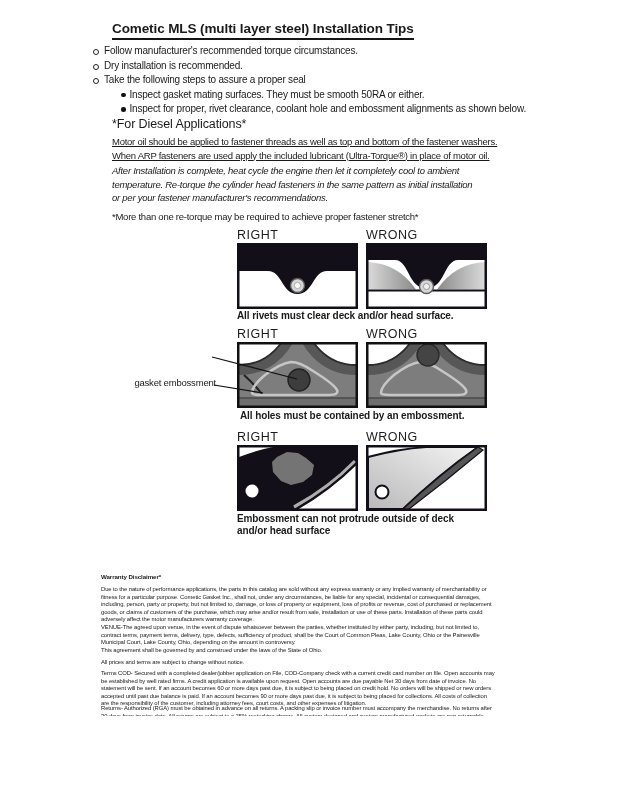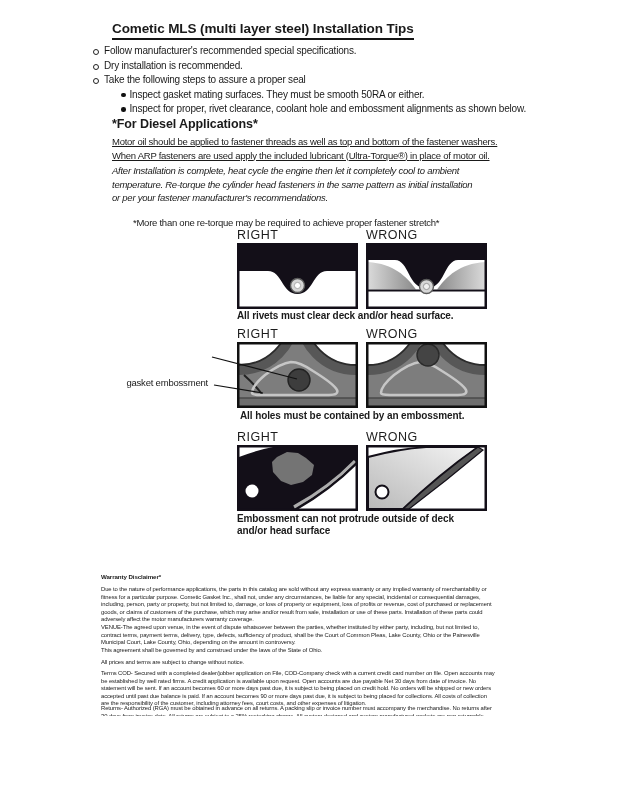--- a/index.html
+++ b/index.html
@@ -13,23 +13,23 @@
     left:112px;top:21px;font-size:13.5px;font-weight:bold;letter-spacing:-0.1px;
     border-bottom:2px solid #151515;padding-bottom:2px;white-space:nowrap;
   }
   
   .bullets{left:93px;top:44px;width:470px;}
   .b{display:flex;align-items:flex-start;font-size:10px;letter-spacing:-0.2px;line-height:14.5px;white-space:nowrap;}
   .b .m1{flex:none;width:4px;height:4px;border:1px solid #222;border-radius:50%;margin:5px 5px 0 0;}
   .b .m2{flex:none;width:4.5px;height:4.5px;background:#111;border-radius:50%;margin:5px 4px 0 0;}
   .b.sub{margin-left:28px;}
   
-  .dheading{left:112px;top:117px;font-size:12.5px;font-weight:bold;letter-spacing:-0.1px;}
+  .dheading{left:112px;top:117px;font-size:12.5px;font-weight:normal;letter-spacing:-0.1px;}
   .para{left:112px;font-size:9.5px;letter-spacing:-0.25px;line-height:13.5px;white-space:pre-line;width:470px;}
-  .p1{top:135px;text-decoration:underline;} .p2{top:164px;font-style:italic;} .pnote{top:216px;margin-left:21px;}
+  .p1{top:135px;text-decoration:underline;} .p2{top:164px;font-style:italic;} .pnote{top:210px;}
   
   .dlabel{width:121px;text-align:left;font-size:12.5px;letter-spacing:0.5px;color:#1c1c1c;white-space:nowrap;}
   .cap{font-size:10px;font-weight:bold;letter-spacing:-0.1px;white-space:pre-line;line-height:11.5px;}
   .sidelabel{width:112px;text-align:right;font-size:9.5px;letter-spacing:-0.2px;line-height:10.8px;white-space:pre-line;}
   .panel{position:absolute;}
   .leader{position:absolute;pointer-events:none;}
   
   .disc{left:101px;width:480px;font-size:5.9px;letter-spacing:-0.1px;line-height:7.5px;white-space:pre-line;color:#222;}
   .dischead{left:101px;top:573px;font-size:6.2px;font-weight:bold;letter-spacing:-0.1px;}
   .dp1{top:586px;} .dp2{top:624px;} .dp3{top:659px;} .dp4{top:670px;} .dp5{top:705px;} .dp6{top:725px;}
@@ -39,21 +39,21 @@
 </head>
 <body>
 
 <div class="page">
 
   <div class="abs title">Cometic MLS (multi layer steel) Installation Tips</div>
 
   <div class="abs bullets">
     <div class="b">
         <span class="m1"></span>
-        <span>Follow manufacturer's recommended special specifications.</span>
+        <span>Follow manufacturer's recommended torque circumstances.</span>
       </div>
     <div class="b">
         <span class="m1"></span>
         <span>Dry installation is recommended.</span>
       </div>
     <div class="b">
         <span class="m1"></span>
         <span>Take the following steps to assure a proper seal</span>
       </div>
     <div class="b sub">
@@ -106,21 +106,21 @@
     <circle cx="60.5" cy="43.5" r="7" fill="#d6d6d6" stroke="#5a5a5a" stroke-width="1.4"></circle>
     <circle cx="60.5" cy="43.5" r="3.1" fill="#efefef" stroke="#888888" stroke-width="0.8"></circle>
     <rect x="1.25" y="1.25" width="118.5" height="63.5" fill="none" stroke="#130f18" stroke-width="2.5"></rect>
   </svg>
 
   <div class="abs cap" style="left:237px;top:310px">All rivets must clear deck and/or head surface.</div>
 
   <div class="abs dlabel" style="left:237px;top:327px">RIGHT</div>
   <div class="abs dlabel" style="left:366px;top:327px">WRONG</div>
 
-  <div class="abs sidelabel" style="left:96px;top:378px">gasket embossment</div>
+  <div class="abs sidelabel" style="left:104px;top:378px">gasket embossment</div>
 
   <svg class="panel" style="left:237px;top:342px" width="121" height="66" viewBox="0 0 121 66">
     <rect x="0" y="0" width="121" height="66" fill="#7d7d7d"></rect>
     <circle cx="2" cy="-28" r="56" fill="none" stroke="#575757" stroke-width="10"></circle>
     <circle cx="119" cy="-28" r="56" fill="none" stroke="#575757" stroke-width="10"></circle>
     <circle cx="2" cy="-28" r="51" fill="#ffffff" stroke="#2b2b2b" stroke-width="1.8"></circle>
     <circle cx="119" cy="-28" r="51" fill="#ffffff" stroke="#2b2b2b" stroke-width="1.8"></circle>
     <path d="M7,33 Q17,42 25,52" stroke="#222222" stroke-width="2" fill="none"></path>
     <rect x="2" y="56" width="117" height="8" fill="#6e6e6e"></rect>
     <line x1="2" y1="56" x2="119" y2="56" stroke="#4a4a4a" stroke-width="1.5"></line>

